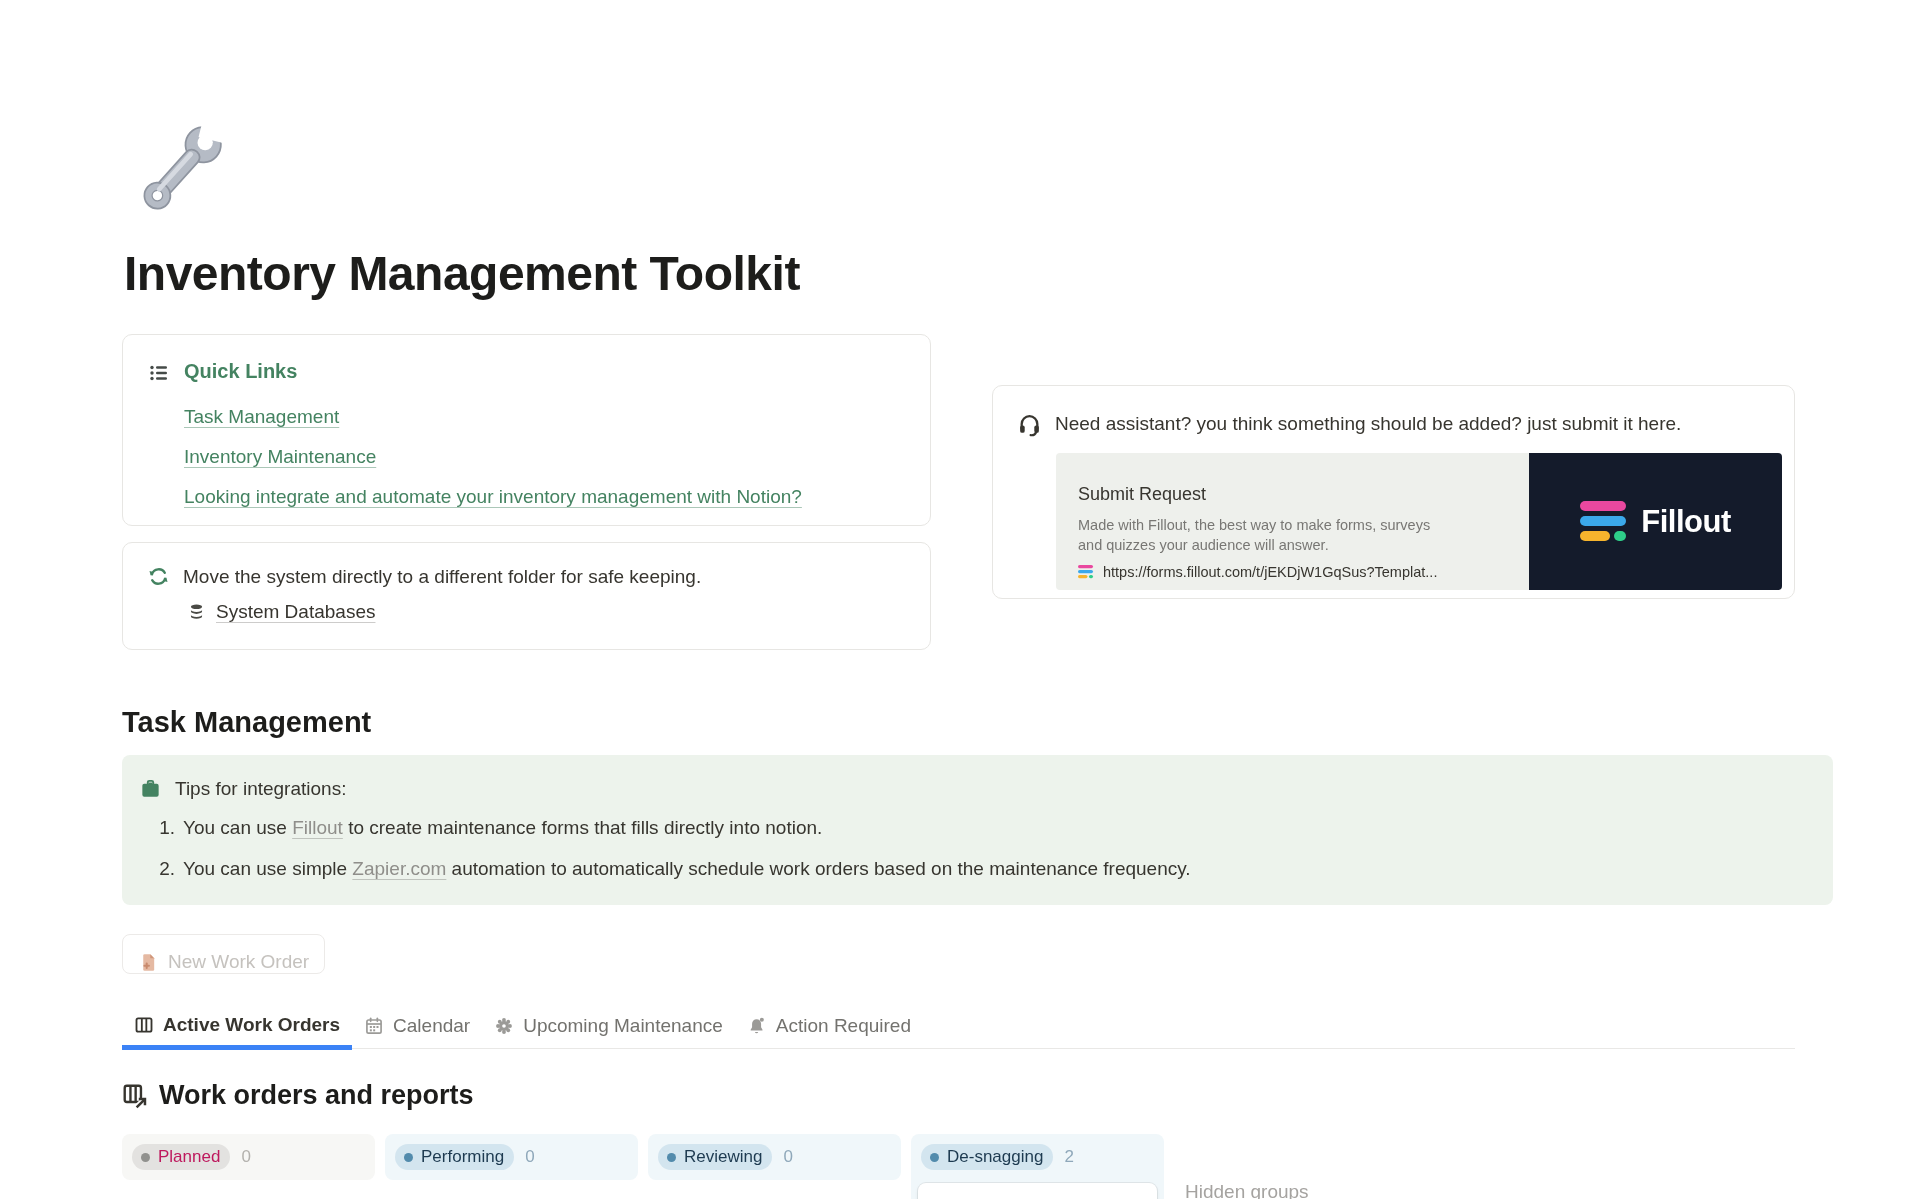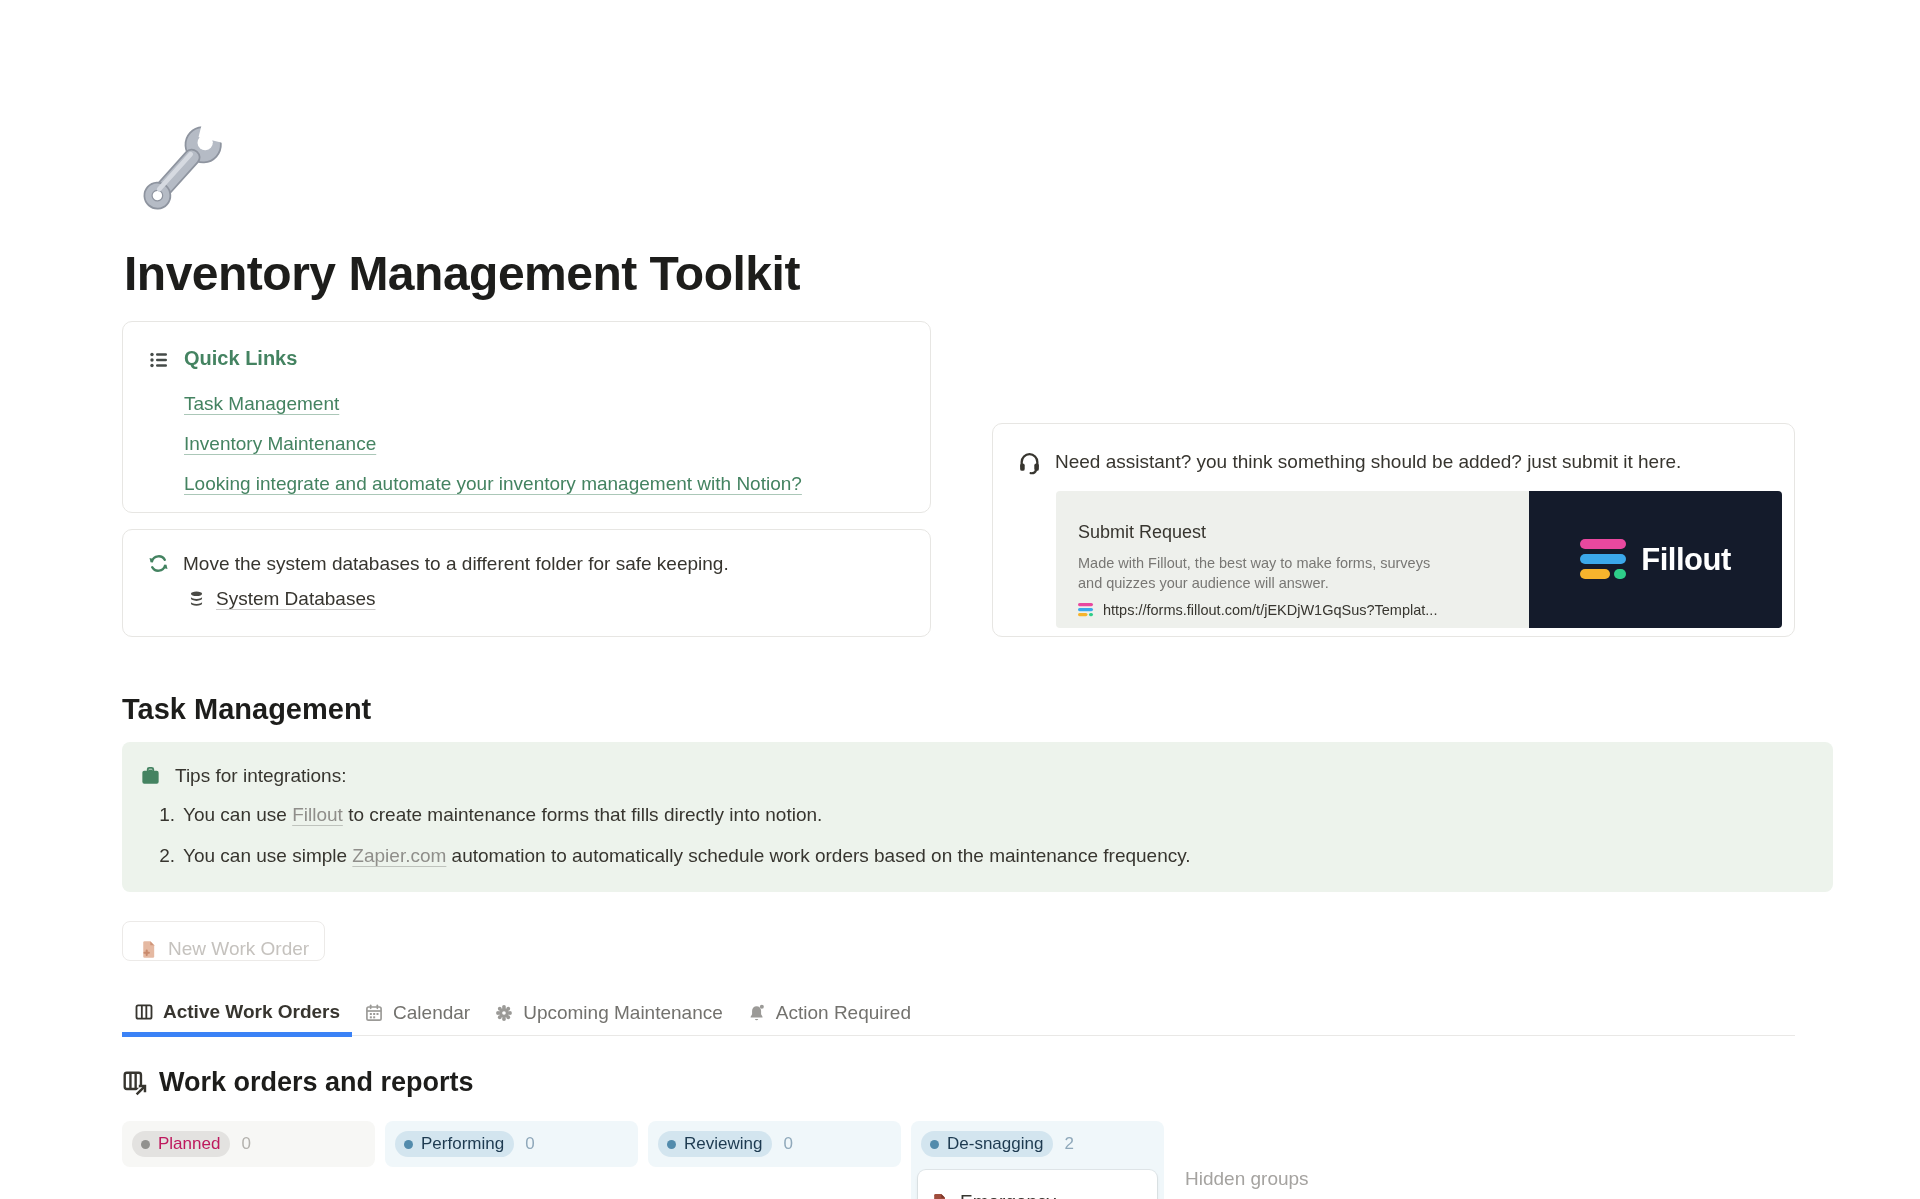--- a/index.html
+++ b/index.html
@@ -5,21 +5,21 @@
   * { margin:0; padding:0; box-sizing:border-box; }
   html,body { width:1920px; height:1199px; overflow:hidden; background:#fff;
     font-family:"Liberation Sans","DejaVu Sans",sans-serif; color:#37352f; }
   .content { padding:112px 0 0 122px; width:1798px; }
 
   
   .page-icon { width:118px; height:118px; margin-left:2px; display:block; }
   .page-title { margin:16px 0 0 2px; font-size:48px; font-weight:700; color:#1d1d1b; letter-spacing:-0.5px; }
 
   
-  .two-col { display:flex; gap:61px; margin-top:20px; align-items:flex-end; }
+  .two-col { display:flex; gap:61px; margin-top:33px; align-items:center; }
   .left-col { width:809px; }
   .right-col { width:803px; }
   .callout { border:1px solid #e7e6e3; border-radius:10px; background:#fff; padding:25px 24px; }
   .callout-row { display:flex; align-items:flex-start; gap:13px; }
   .callout-row .ico { flex:0 0 auto; margin-top:1px; }
   .callout-title-green { color:#448361; font-size:20px; font-weight:700; }
   .callout-text { font-size:19px; color:#37352f; line-height:26px; }
 
   .quick-links-list { margin:20px 0 0 37px; display:flex; flex-direction:column; gap:16px; }
   .green-link { color:#448361; font-size:19px; line-height:24px; text-decoration:underline;
@@ -134,21 +134,21 @@
       <div class="callout db-callout">
         <div class="callout-row">
           <svg class="ico" width="23" height="23" viewBox="0 0 24 24">
             <g stroke="#448361" stroke-width="2.4" fill="none" stroke-linecap="round">
               <path d="M18.6 8.2A7.3 7.3 0 0 0 5.2 9.8"></path>
               <path d="M5.4 15.8A7.3 7.3 0 0 0 18.8 14.2"></path>
             </g>
             <polygon points="2.6,6.2 6.9,7.4 3.8,10.9" fill="#448361"></polygon>
             <polygon points="21.4,17.8 17.1,16.6 20.2,13.1" fill="#448361"></polygon>
           </svg>
-          <div class="callout-text">Move the system databases to a different folder for safe keeping.</div>
+          <div class="callout-text">Move the system directly to a different folder for safe keeping.</div>
         </div>
         <div class="db-link-row">
           <svg width="19" height="20" viewBox="0 0 24 24">
             <g fill="#4a4a45">
               <path d="M12 2.5c-4 0-7 1.2-7 2.9s3 2.9 7 2.9 7-1.2 7-2.9-3-2.9-7-2.9z"></path>
               <path d="M5 9.2c0 1.6 3 2.9 7 2.9s7-1.3 7-2.9v2.3c0 1.6-3 2.9-7 2.9s-7-1.3-7-2.9z"></path>
               <path d="M5 15.4c0 1.6 3 2.9 7 2.9s7-1.3 7-2.9v2.3c0 1.6-3 2.9-7 2.9s-7-1.3-7-2.9z"></path>
             </g>
           </svg>
           <a class="plain-link">System Databases</a>

